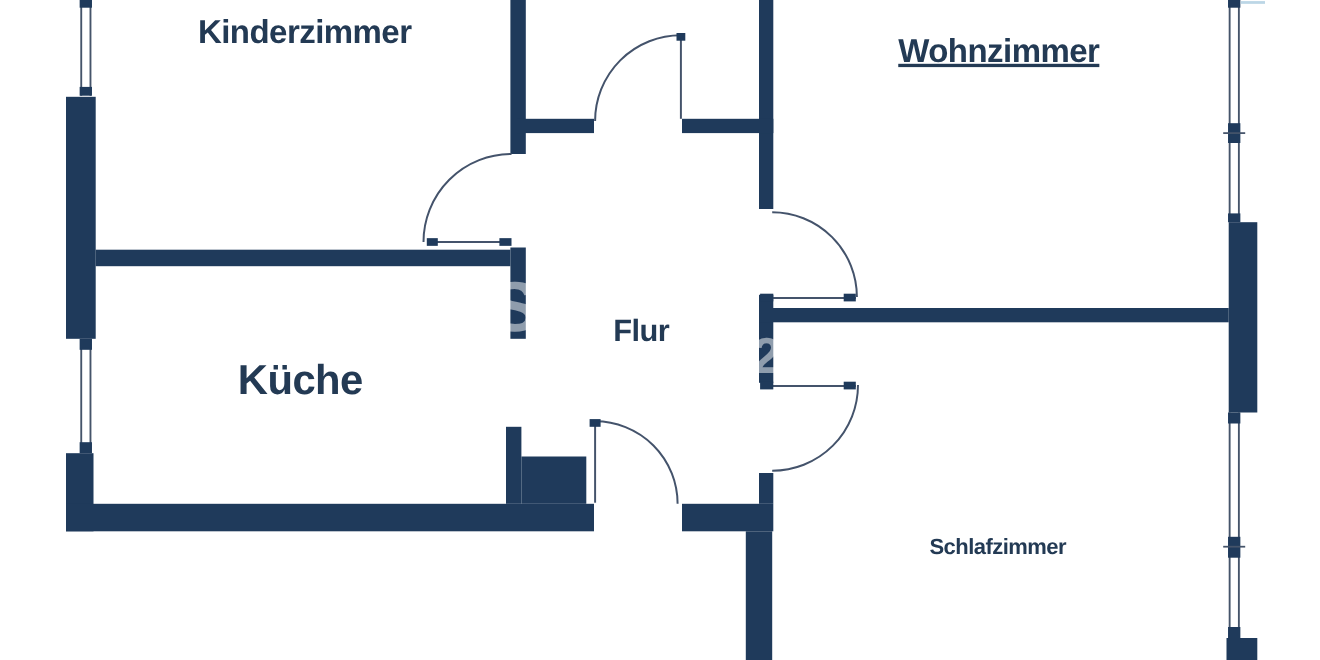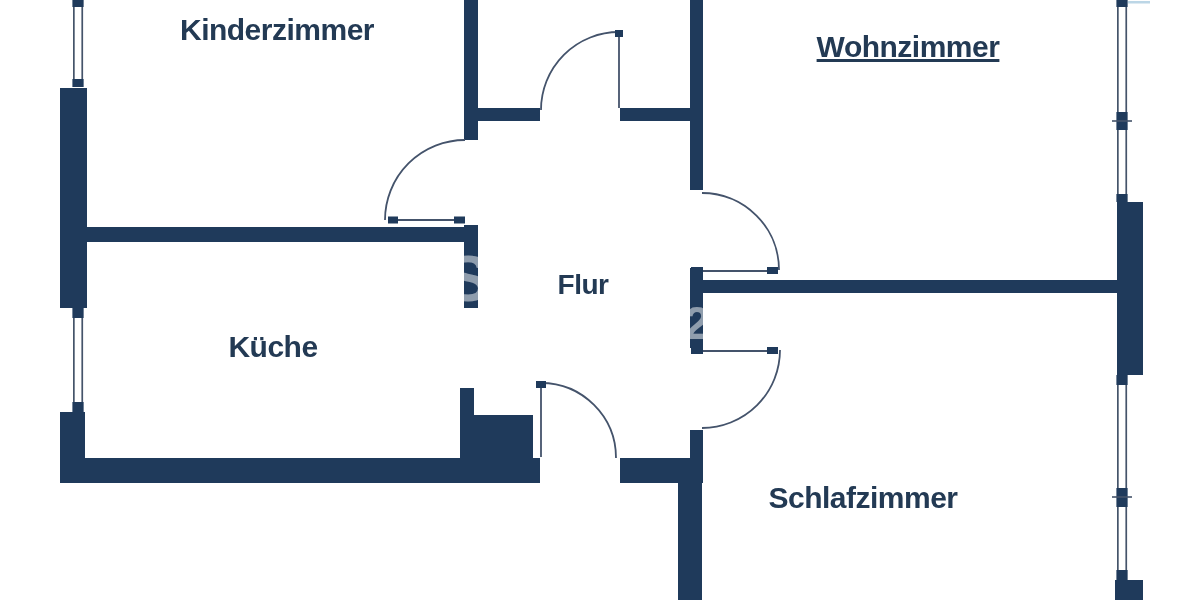--- a/index.html
+++ b/index.html
@@ -92,17 +92,17 @@
         <line x1="541" y1="385" x2="541" y2="457" stroke="#44536B" stroke-width="1.8"></line>
         <rect x="536" y="381" width="10" height="7" fill="#1F3A5B"></rect>
       </g>
       <text x="468" y="284" fill="rgba(255,255,255,0.5)" font-size="64" font-weight="700" text-anchor="middle" dominant-baseline="middle" font-family="&quot;Liberation Sans&quot;, sans-serif">S</text>
       <text x="697" y="327" fill="rgba(255,255,255,0.5)" font-size="46" font-weight="700" text-anchor="middle" dominant-baseline="middle" font-family="&quot;Liberation Sans&quot;, sans-serif">2</text>
       <rect x="1128" y="1" width="22" height="2.5" fill="#BCD6E6"></rect>
     </svg>
   <div id="labels">
       <div class="room-label" style="left: 277px; top: 30px; font-size: 30px;">Kinderzimmer</div>
       <div class="room-label" style="left: 908px; top: 47px; font-size: 30px; text-decoration: underline;">Wohnzimmer</div>
-      <div class="room-label" style="left: 273px; top: 347px; font-size: 30px;">Küche</div>
-      <div class="room-label" style="left: 583px; top: 285px; font-size: 28px;">Flur</div>
-      <div class="room-label" style="left: 863px; top: 498px; font-size: 30px;">Schlafzimmer</div>
+      <div class="room-label" style="left: 273px; top: 347px; font-size: 38px;">Küche</div>
+      <div class="room-label" style="left: 583px; top: 301px; font-size: 28px;">Flur</div>
+      <div class="room-label" style="left: 907px; top: 498px; font-size: 20px;">Schlafzimmer</div>
     </div>
 </div>
 
 </body></html>

